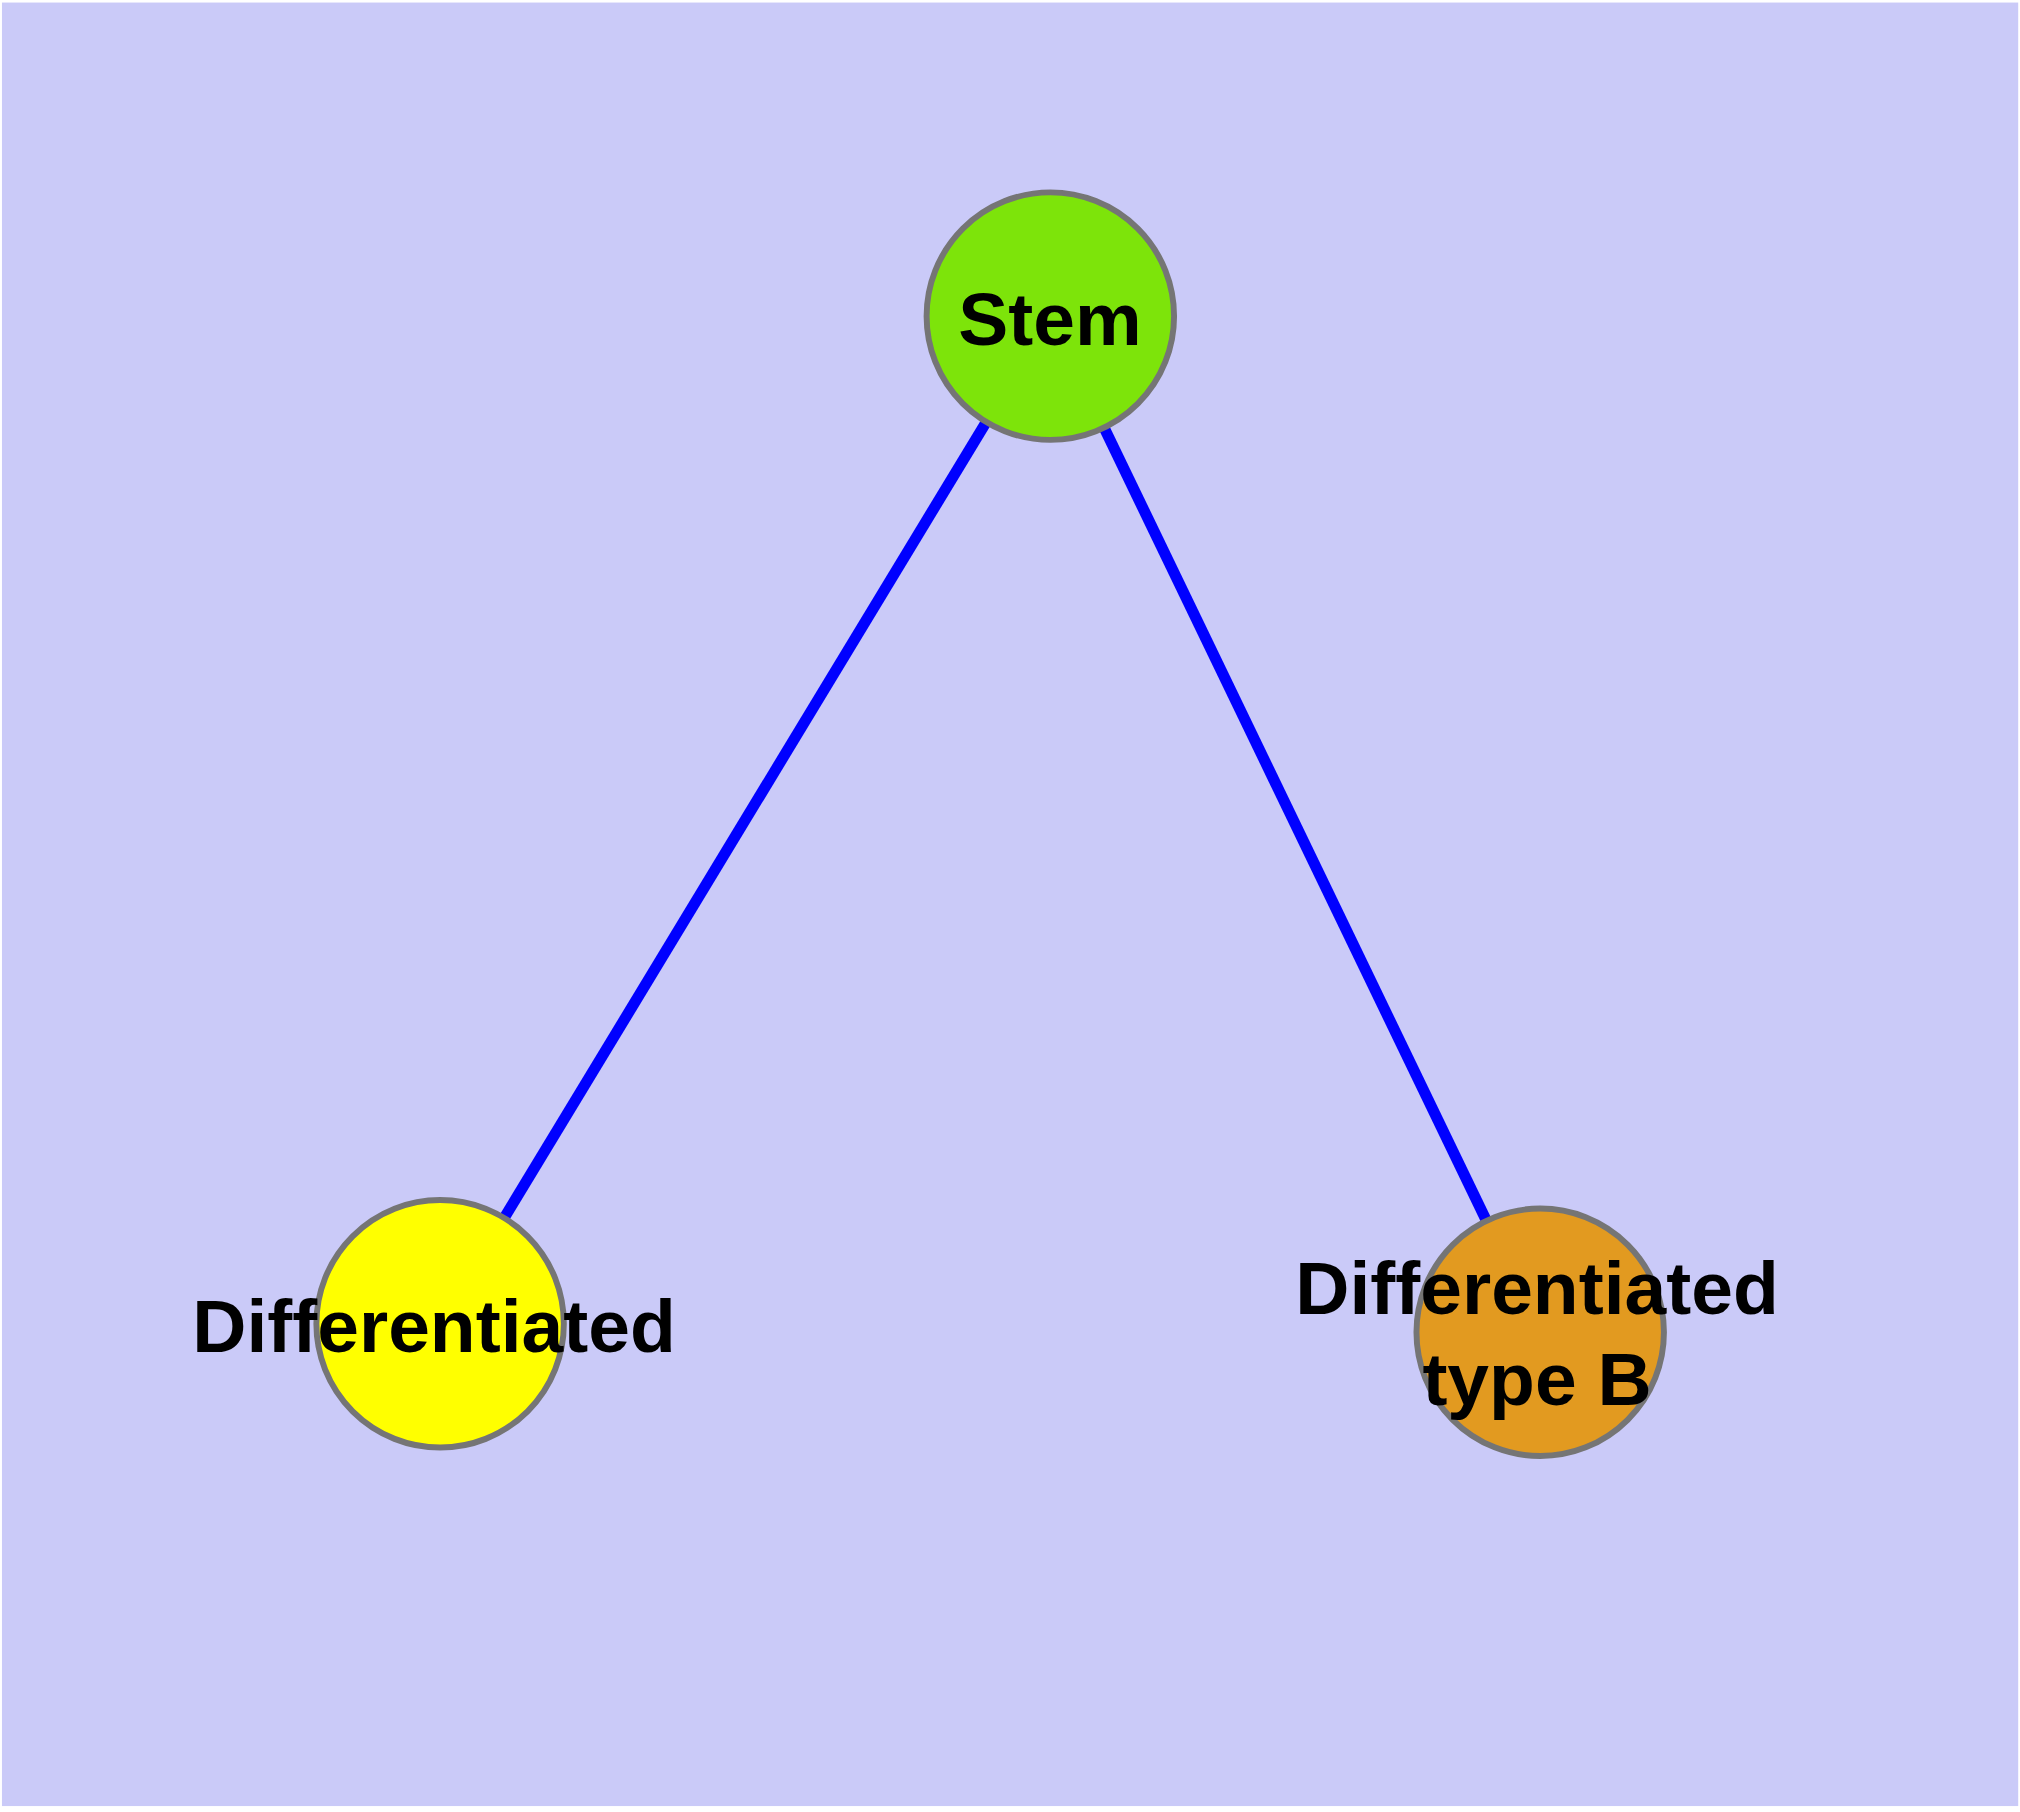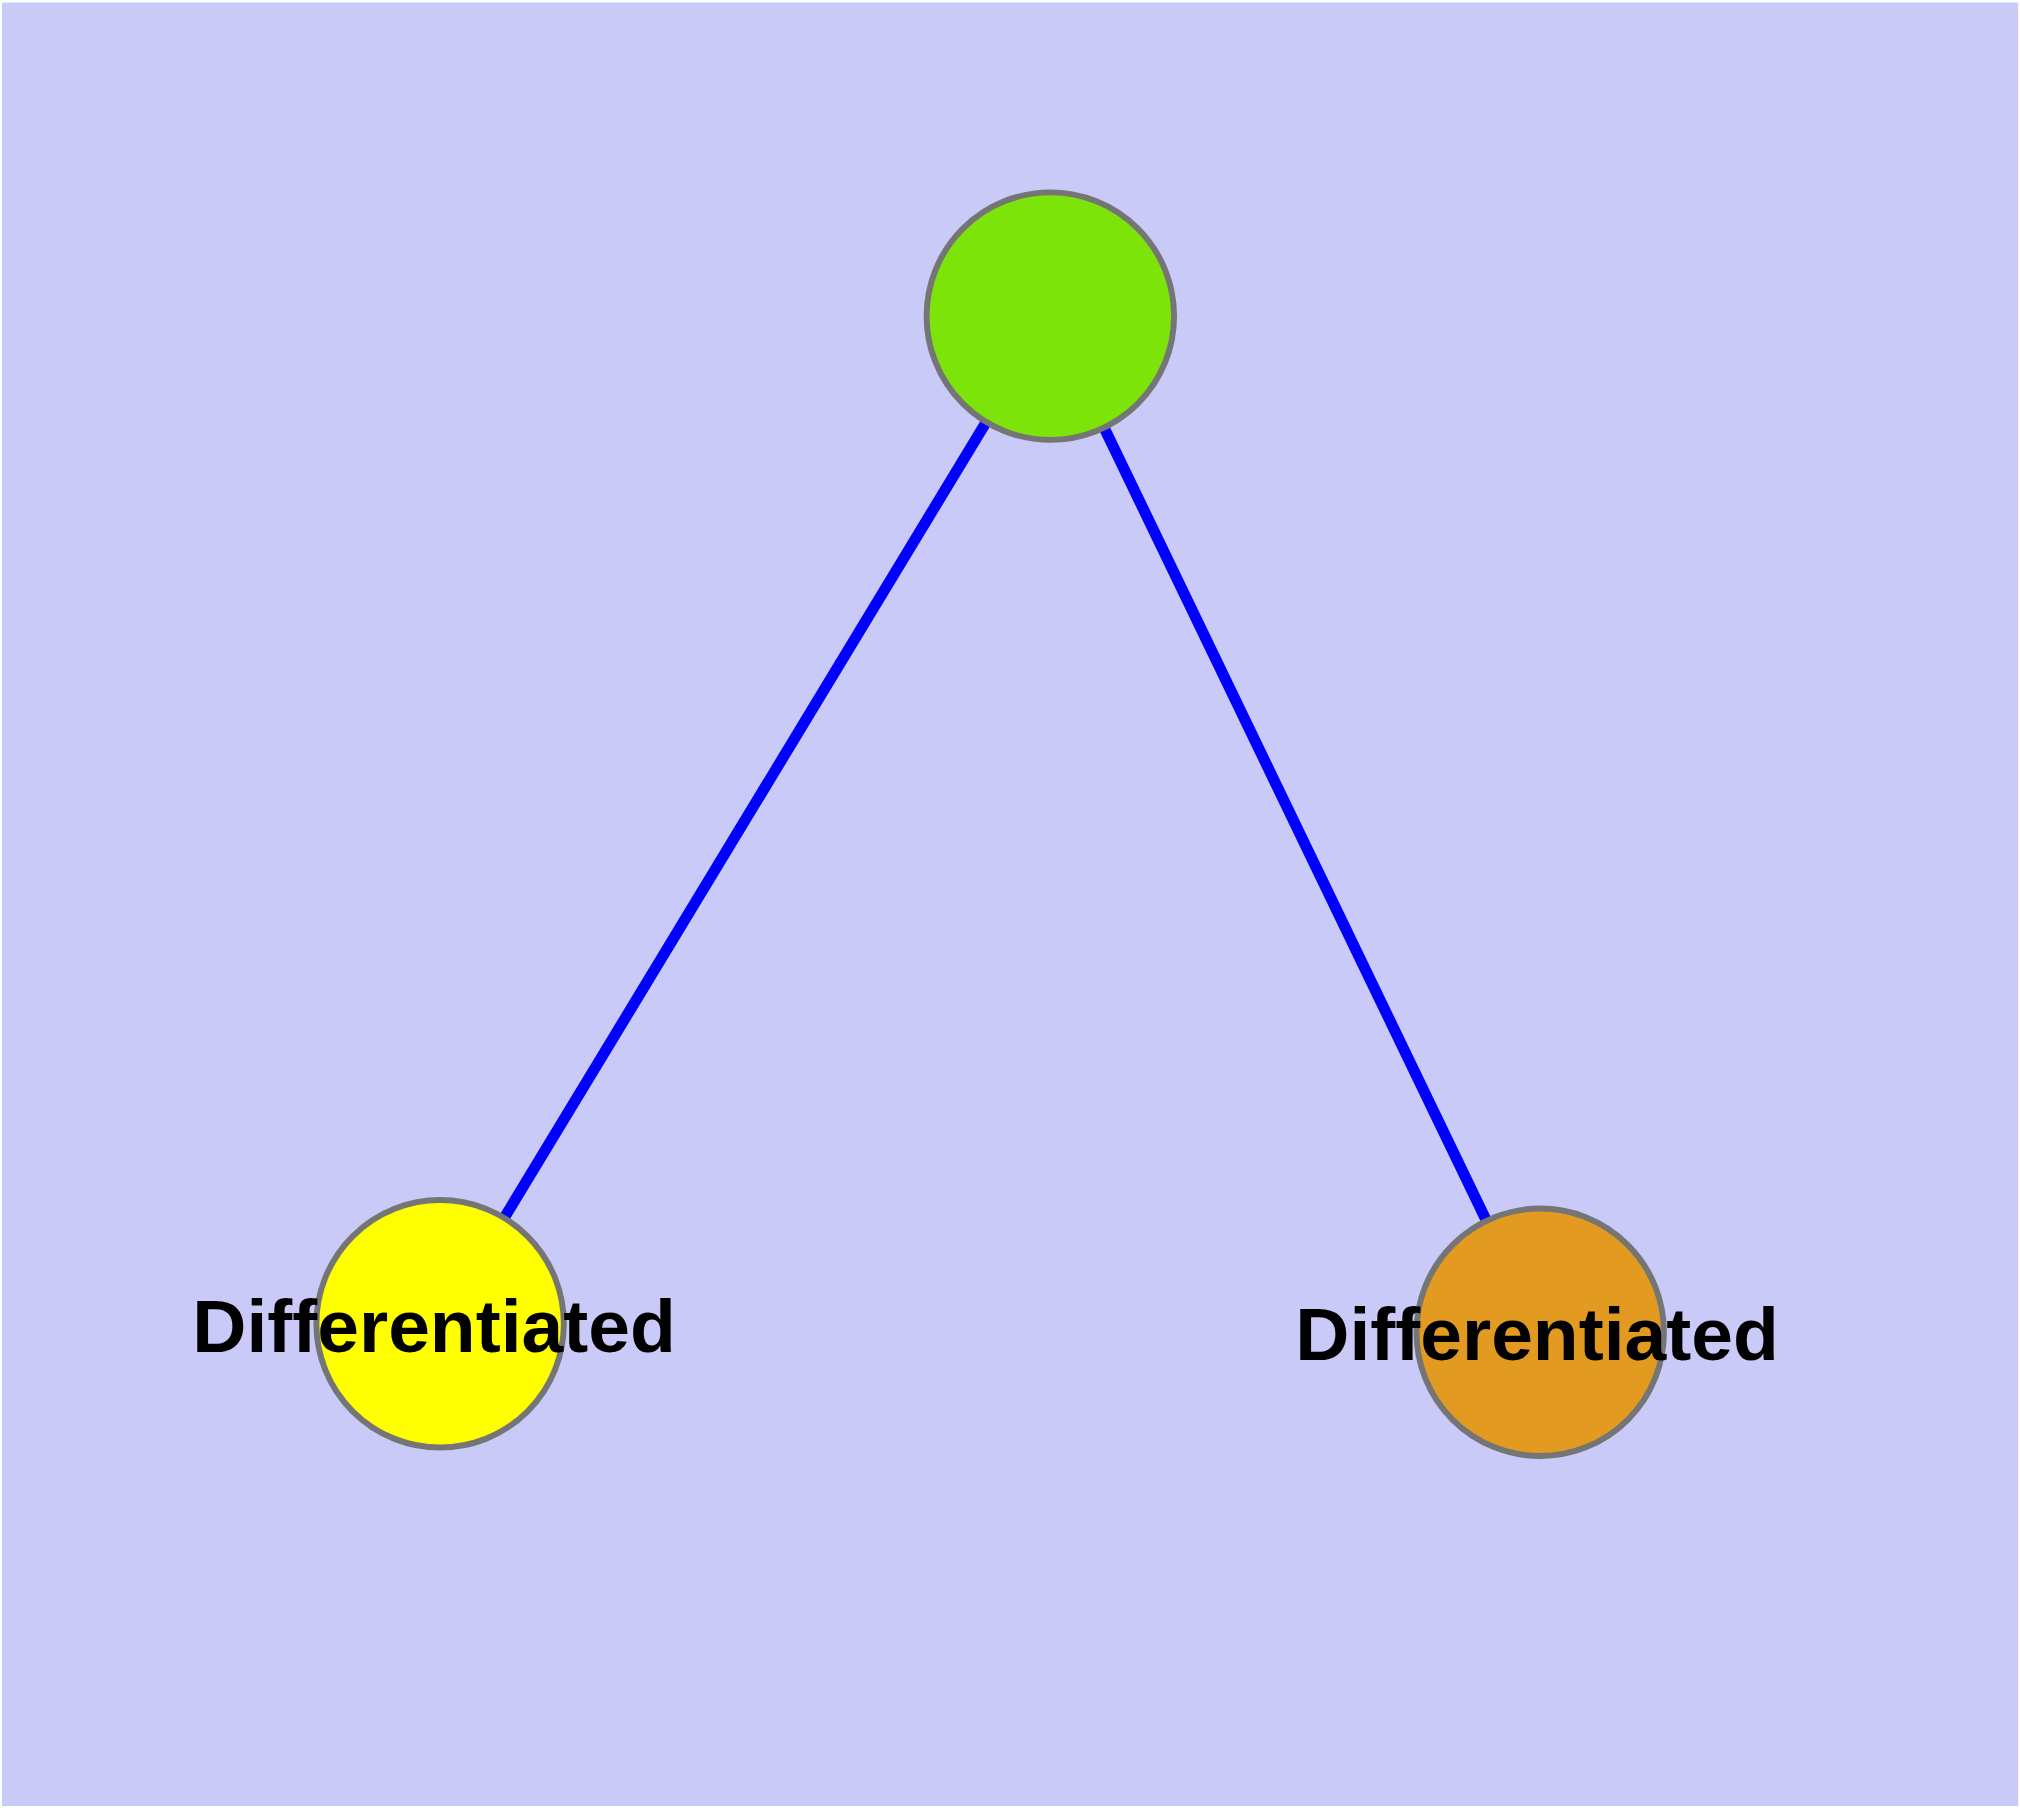--- a/index.html
+++ b/index.html
@@ -54,23 +54,27 @@
 
     <line x1="1239" y1="373" x2="1817" y2="1572" stroke-width="13" stroke="#0000FF"></line>
 
     <circle cx="1239" cy="373" r="146" stroke-width="7" fill="#7DE40A" stroke="#757575"></circle>
 
     <circle cx="519" cy="1562" r="146" stroke-width="7" fill="#FFFF00" stroke="#757575"></circle>
 
     <circle cx="1817" cy="1572" r="146" stroke-width="7" fill="#E29A20" stroke="#757575"></circle>
   </svg>
 
+  <div class="node-label stem-label">
+    <span class="line">Stem</span>
+  </div>
 
   <div class="node-label type-a-label">
     <span class="line">Differentiated</span>
   </div>
 
   <div class="node-label type-b-label">
     <span class="line">Differentiated</span>
+    <span class="line">type B</span>
   </div>
 
 </div>
 
 
 </body></html>

